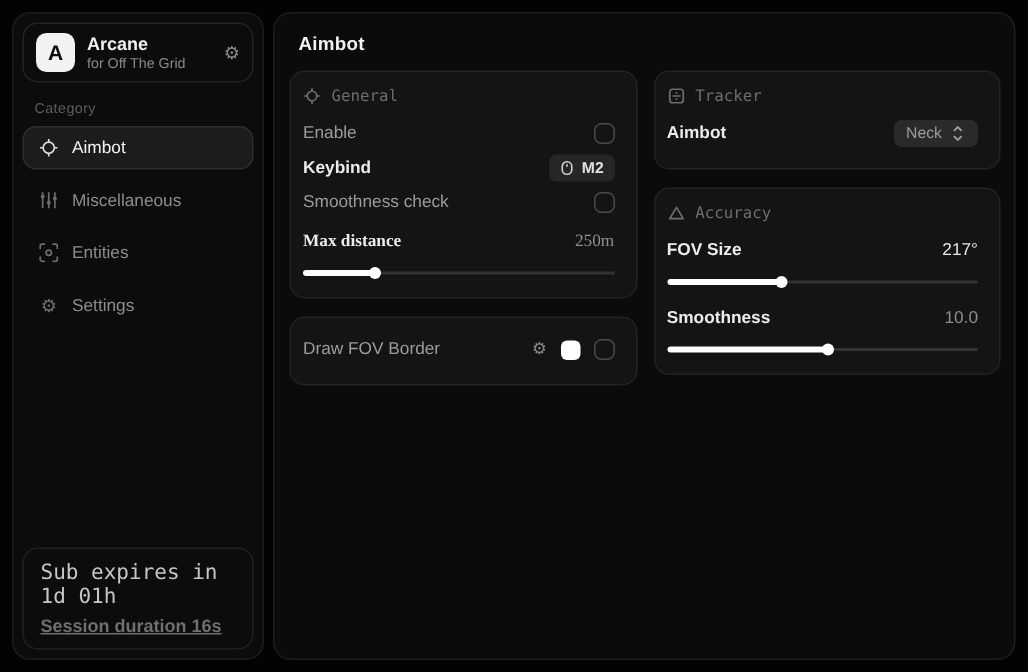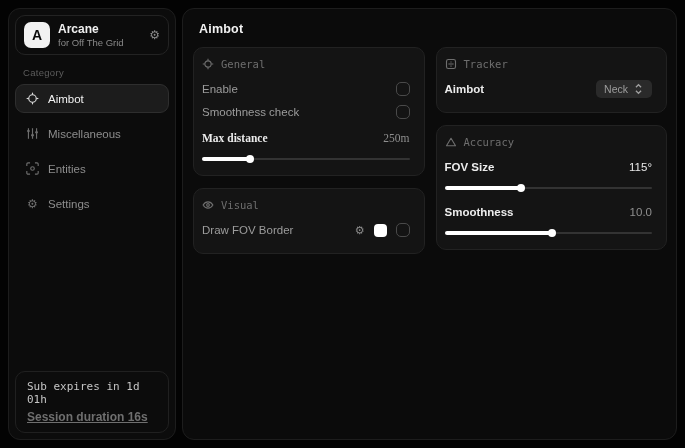--- a/index.html
+++ b/index.html
@@ -39,21 +39,21 @@
   }
   .nav-item .ni-icon { width:13px; height:13px; color:#6e6e6e; flex-shrink:0; display:flex; align-items:center; justify-content:center; }
   .nav-item.active {
     background:#1c1c1c; border-color:#2e2e2e; color:#f2f2f2;
   }
   .nav-item.active .ni-icon { color:#dcdcdc; }
   .sidebar-footer {
     margin-top:auto; border:1px solid #202020; border-radius:10px;
     padding:8px 11px;
   }
-  .footer-line1 { font-family:"DejaVu Sans Mono", monospace; color:#c6c6c6; font-size:11px; }
+  .footer-line1 { font-family:"DejaVu Sans Mono", monospace; color:#c6c6c6; font-size:14px; }
   .footer-line2 { color:#6f6f6f; font-size:12px; font-weight:bold; margin-top:4px;text-decoration:underline; }
   
   .main {
     flex:1; height:432px; background:#0b0b0b;
     border:1px solid #1d1d1d; border-radius:12px;
     display:flex; flex-direction:column; overflow:hidden;
   }
   .main-header { padding:13px 16px 10px 16px; }
   .main-title { color:#f2f2f2; font-size:12.5px; font-weight:bold; letter-spacing:.2px; }
   .content { display:flex; gap:11px; padding:1px 9px 10px 10px; }
@@ -191,48 +191,51 @@
               </svg>
             </span>
             <span>General</span>
           </div>
 
           <div class="row">
             <span class="lbl-muted">Enable</span>
             <span class="checkbox"></span>
           </div>
 
+          <div class="row">
+            <span class="lbl-bright">Keybind</span>
+            <span class="kbd-badge">
+              <span class="mouse-glyph">
+                <svg width="10" height="10" viewBox="0 0 12 12" fill="none" stroke="currentColor" stroke-width="1.3">
+                  <rect x="2.2" y="1" width="7.6" height="10" rx="3.6"></rect>
+                    <line x1="6" y1="3" x2="6" y2="5"></line>
+                </svg>
+              </span>
+              <span>M2</span>
+            </span>
+          </div>
 
           <div class="row">
             <span class="lbl-muted">Smoothness check</span>
             <span class="checkbox"></span>
           </div>
 
           <div class="row" style="margin-top:4px;font-family:Liberation Serif, serif;">
             <span class="lbl-bright">Max distance</span>
             <span class="val-muted">250m</span>
           </div>
           <div class="slider">
             <div class="slider-track"></div>
             <div class="slider-fill" style="width: 23%;">
               <div class="slider-thumb"></div>
             </div>
           </div>
         </div>
 
         <div class="card">
-          <div class="card-header">
-            <span class="ch-icon">
-              <svg width="12" height="12" viewBox="0 0 16 16" fill="none" stroke="currentColor" stroke-width="1.5">
-                <path d="M1.5 8s2.4-4.2 6.5-4.2S14.5 8 14.5 8 12.1 12.2 8 12.2 1.5 8 1.5 8z"></path>
-                  <circle cx="8" cy="8" r="1.8"></circle>
-              </svg>
-            </span>
-            <span>Visual</span>
-          </div>
 
           <div class="row">
             <span class="lbl-muted">Draw FOV Border</span>
             <span class="row-controls">
               <span class="mini-gear">⚙</span>
               <span class="swatch" style="background: rgb(255, 255, 255);"></span>
               <span class="checkbox"></span>
             </span>
           </div>
 
@@ -274,21 +277,21 @@
             <span class="ch-icon">
               <svg width="12" height="12" viewBox="0 0 16 16" fill="none" stroke="currentColor" stroke-width="1.5">
                 <path d="M8 3 L14 13 H2 Z" stroke-linejoin="round"></path>
               </svg>
             </span>
             <span>Accuracy</span>
           </div>
 
           <div class="row">
             <span class="lbl-bright">FOV Size</span>
-            <span class="val-bright">115°</span>
+            <span class="val-bright">217°</span>
           </div>
           <div class="slider">
             <div class="slider-track"></div>
             <div class="slider-fill" style="width: 37%;">
               <div class="slider-thumb"></div>
             </div>
           </div>
 
           <div class="row" style="margin-top:9px;">
             <span class="lbl-bright">Smoothness</span>

